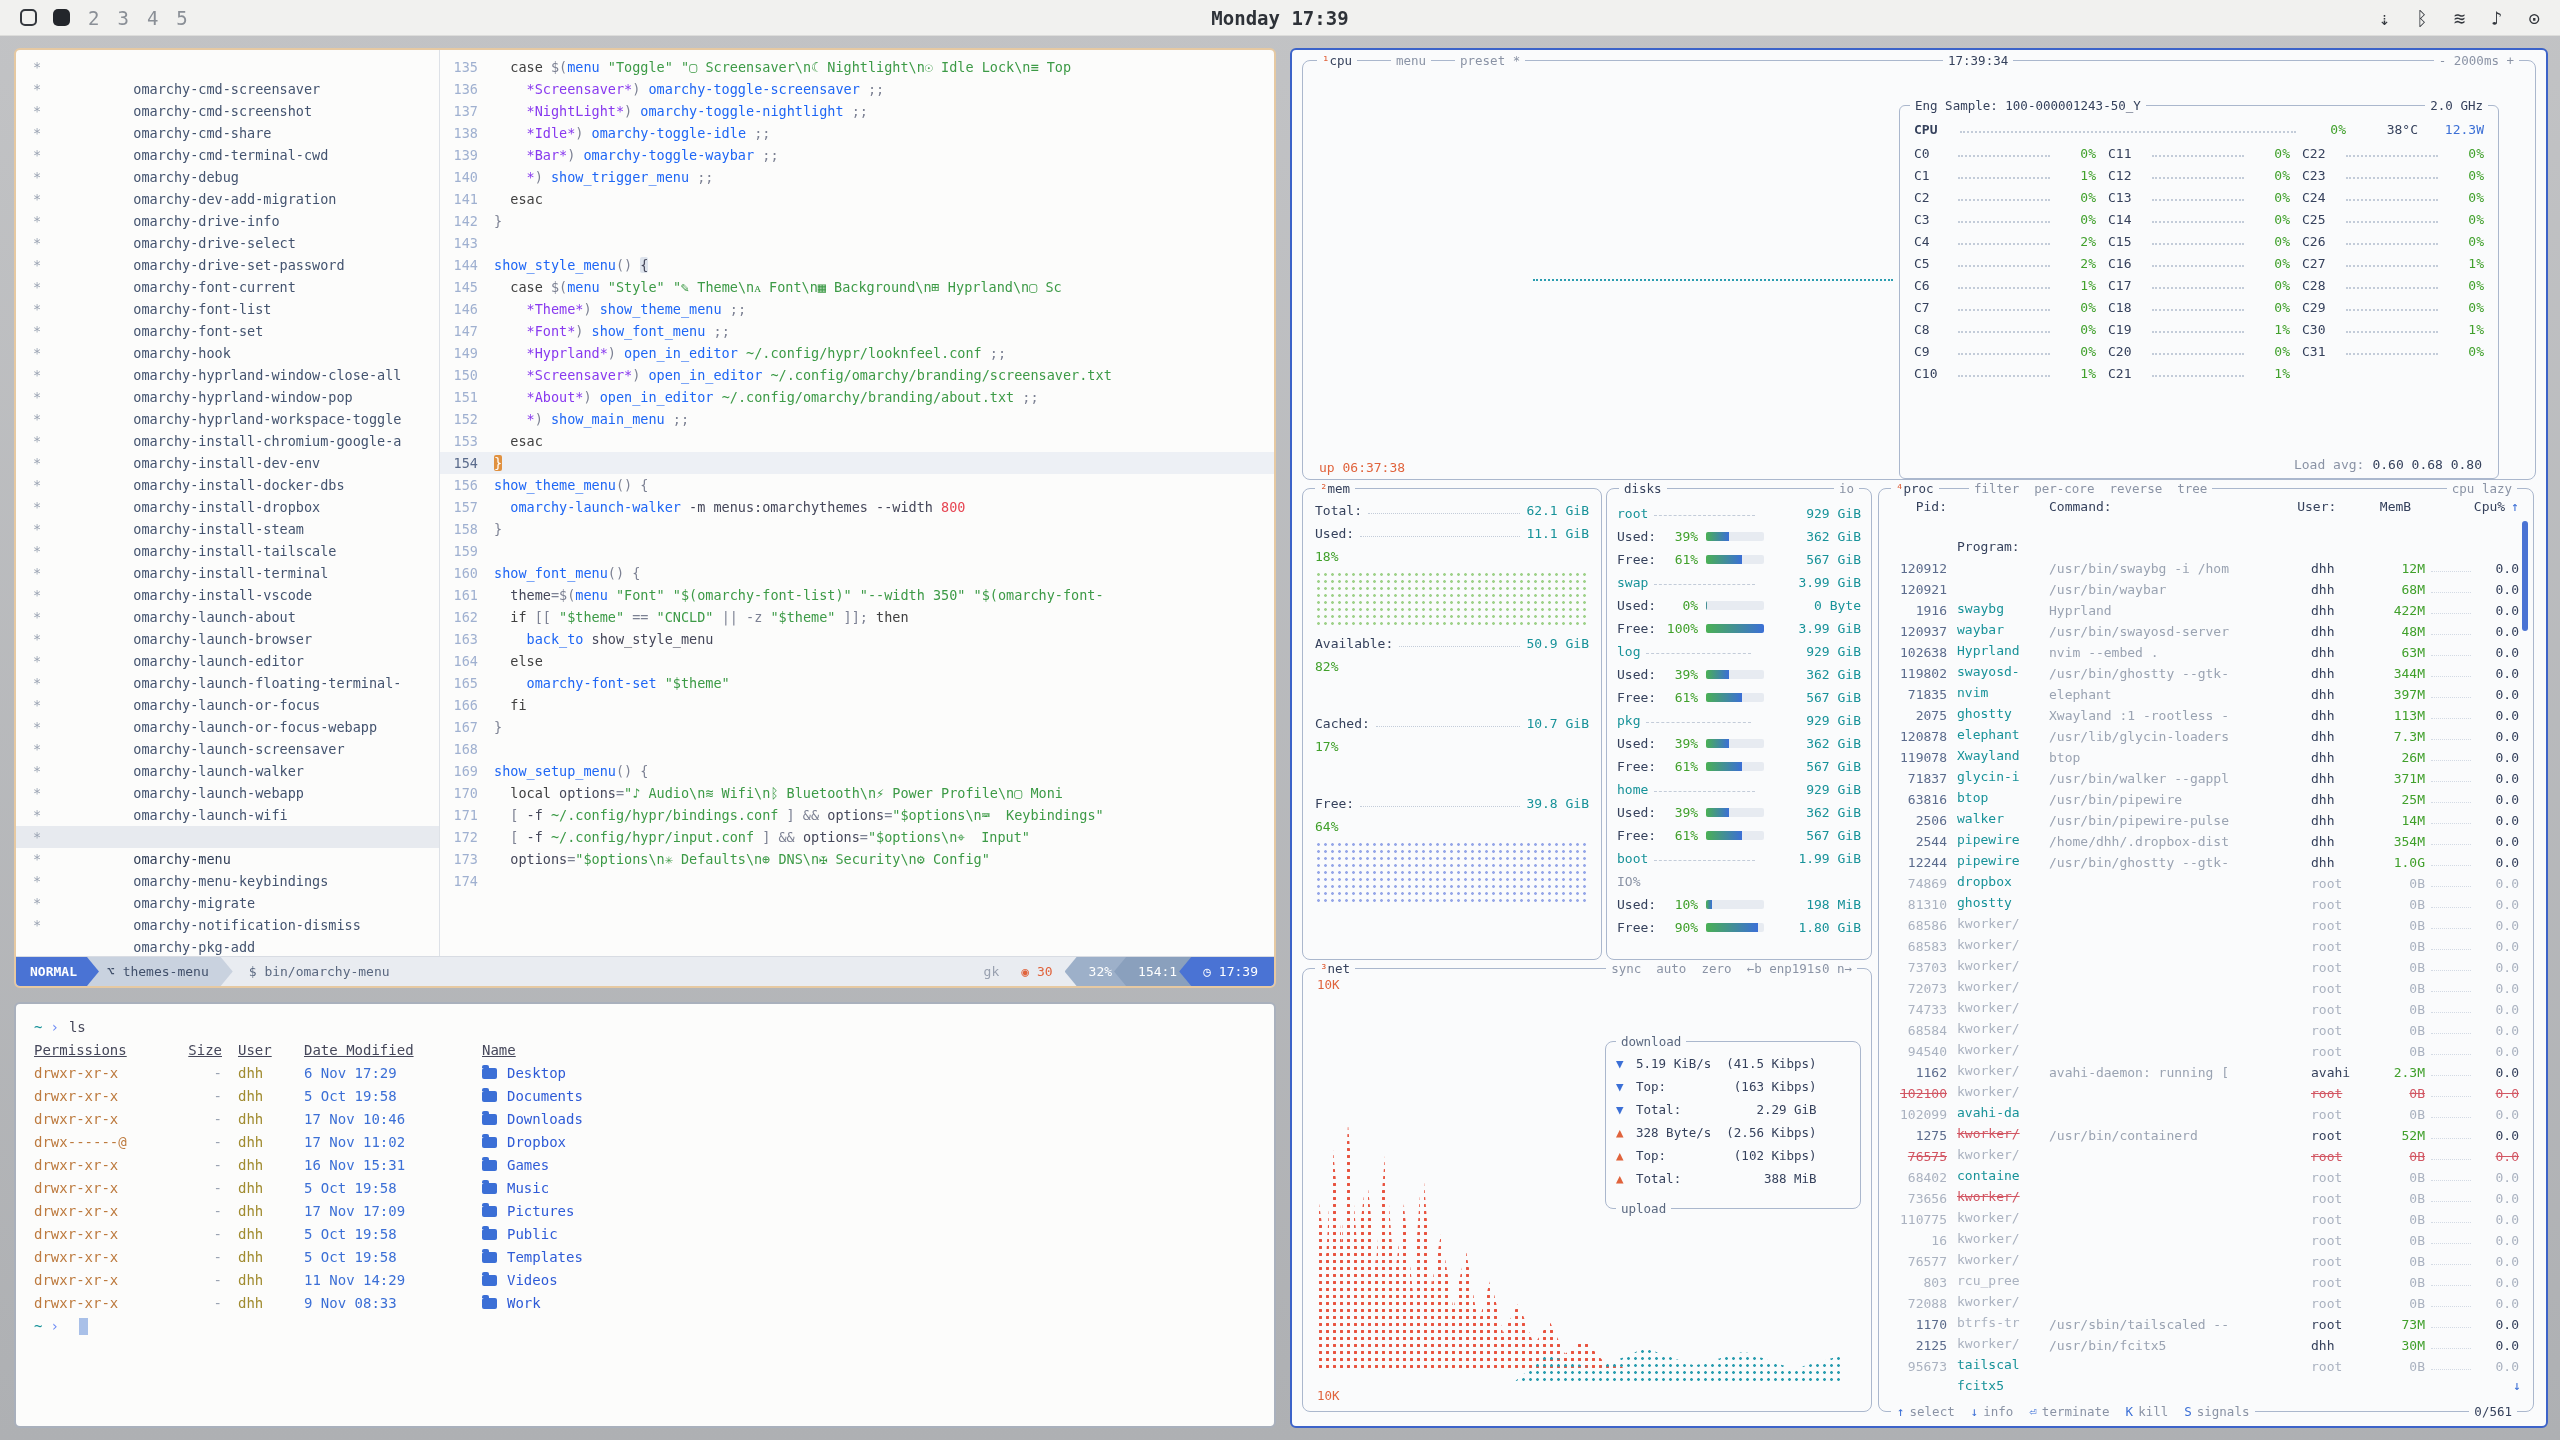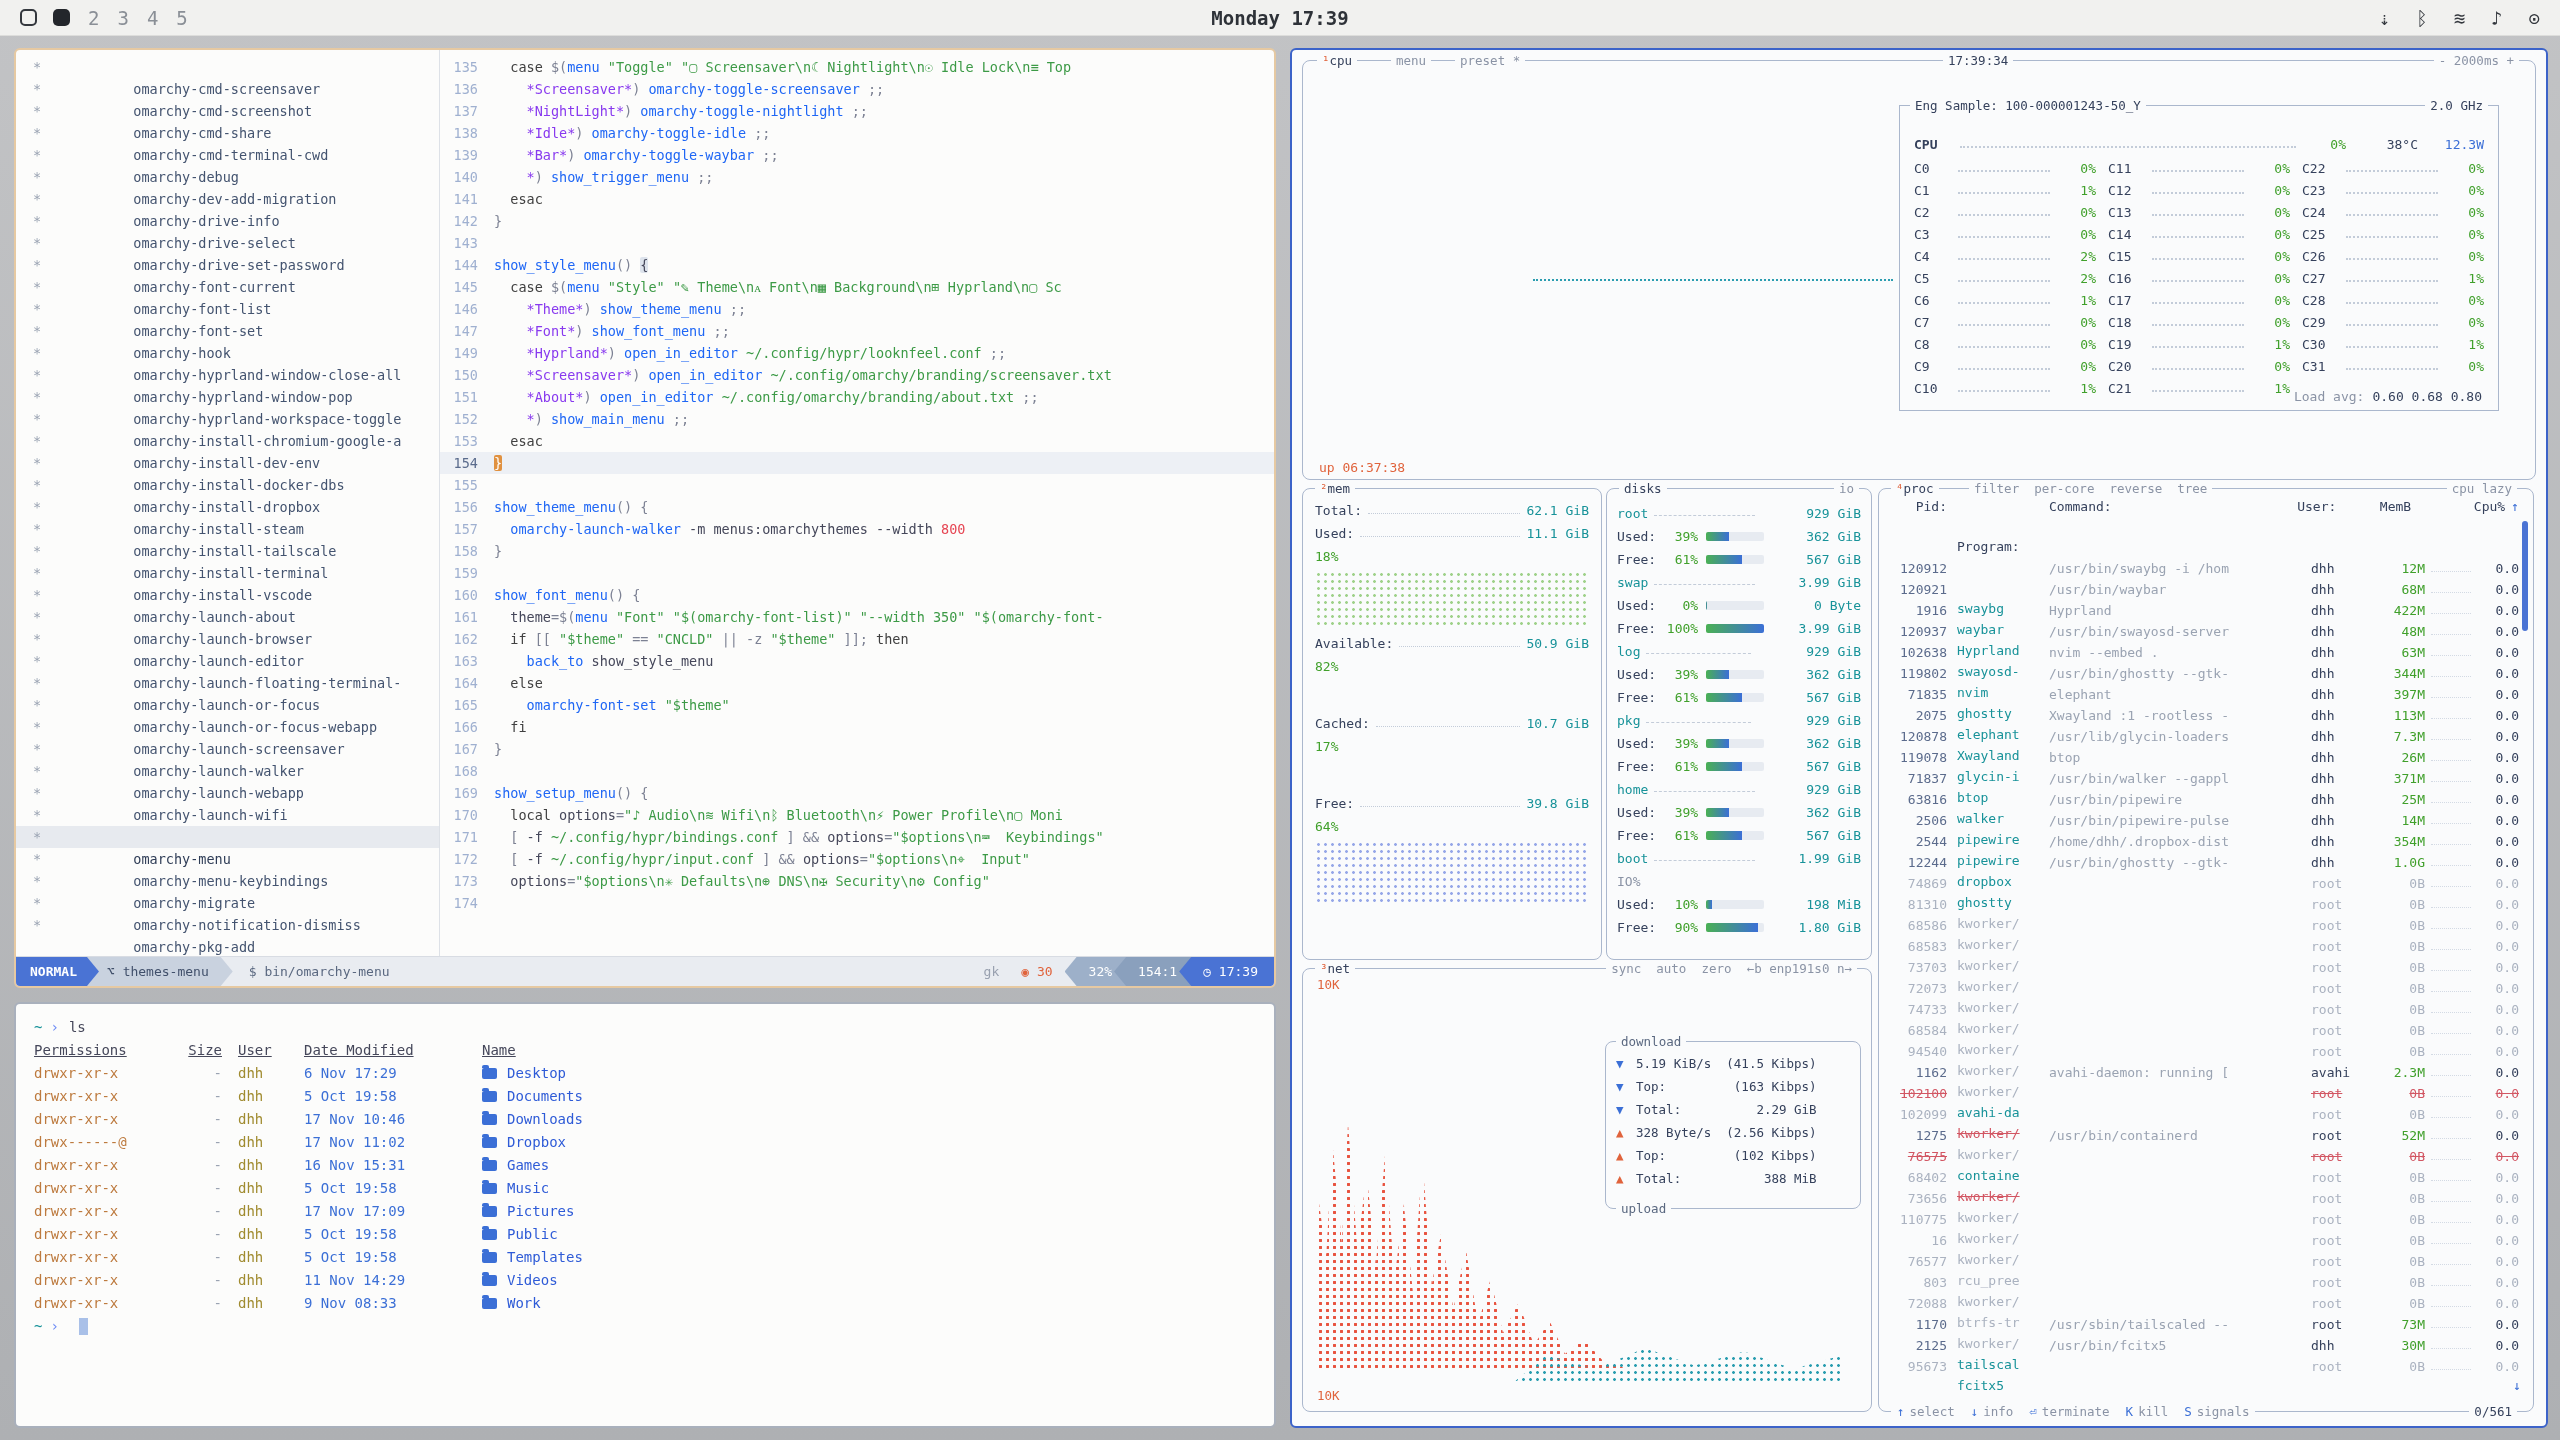--- a/index.html
+++ b/index.html
@@ -91,22 +91,22 @@
   
   .panel { position:absolute; border:1.5px solid #aab7cd; border-radius:8px; }
   .ptag { position:absolute; top:-9px; background:#fafbfc; padding:0 5px; font-size:12.5px;
     color:#8a93a5; white-space:nowrap; line-height:17px; }
   .ptag b { color:#35415c; font-weight:normal; }
   .pnum { color:#e0633c; }
   .tag-dark { color:#35415c; }
   .tag-bottom { top:auto; bottom:-9px; }
   #cpu-panel { left:10px; top:10px; width:1234px; height:420px; }
   .cpu-line { position:absolute; left:230px; top:218px; width:360px; border-top:2.5px dotted #2a9db0; }
-  #cpu-box { position:absolute; left:596px; top:44px; width:600px; height:306px;
-    border:1.5px solid #aab7cd; border-radius:0; padding:26px 14px 4px 14px; }
+  #cpu-box { position:absolute; left:596px; top:44px; width:600px; height:374px;
+    border:1.5px solid #aab7cd; border-radius:6px; padding:11px 14px 4px 14px; }
   .cpu-head { display:flex; height:26px; line-height:26px; }
   .cpu-label { width:46px; color:#35415c; font-weight:bold; }
   .cpu-meter { flex:1; border-bottom:2px dotted #c3ccd9; margin:0 8px 10px 0; }
   .cpu-pct { width:42px; text-align:right; color:#40a02b; }
   .cpu-temp { width:72px; text-align:right; color:#35415c; }
   .cpu-power { width:66px; text-align:right; color:#3b6fd6; }
   .cores { display:flex; gap:12px; }
   .core-col { flex:1; }
   .core-row { display:flex; height:22px; line-height:22px; }
   .core-name { width:40px; color:#35415c; }
@@ -458,24 +458,20 @@
         <div class="cline">
           <span class="ln">153</span>
           <span class="codetxt"><span class="tok-d">  </span><span class="tok-k">esac</span></span>
         </div>
 
         <div class="cline cur-line">
           <span class="ln">154</span>
           <span class="codetxt"><span class="tok-cur">}</span></span>
         </div>
 
-        <div class="cline">
-          <span class="ln">155</span>
-          <span class="codetxt"></span>
-        </div>
 
         <div class="cline">
           <span class="ln">156</span>
           <span class="codetxt"><span class="tok-f">show_theme_menu</span><span class="tok-o">() {</span></span>
         </div>
 
         <div class="cline">
           <span class="ln">157</span>
           <span class="codetxt"><span class="tok-d">  </span><span class="tok-c">omarchy-launch-walker</span><span class="tok-d"> -m menus:omarchythemes --width </span><span class="tok-n">800</span></span>
         </div>

